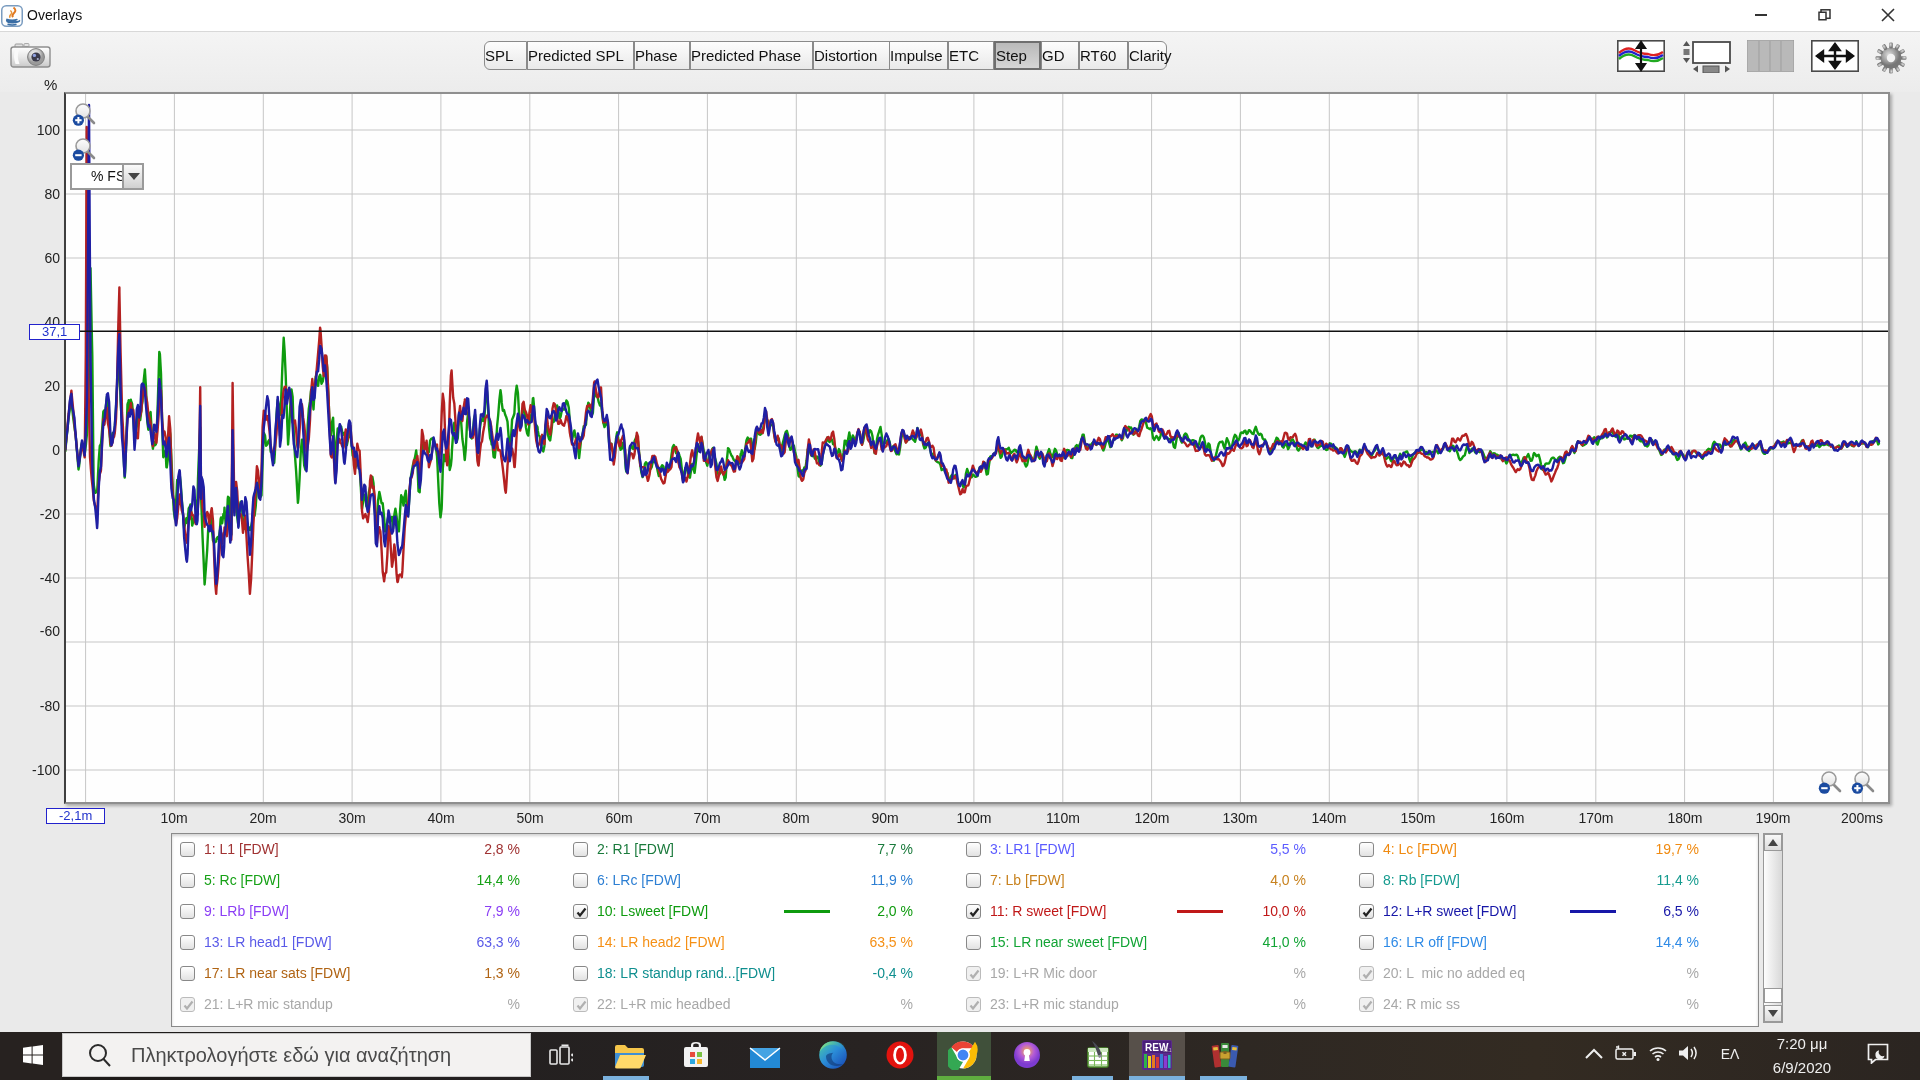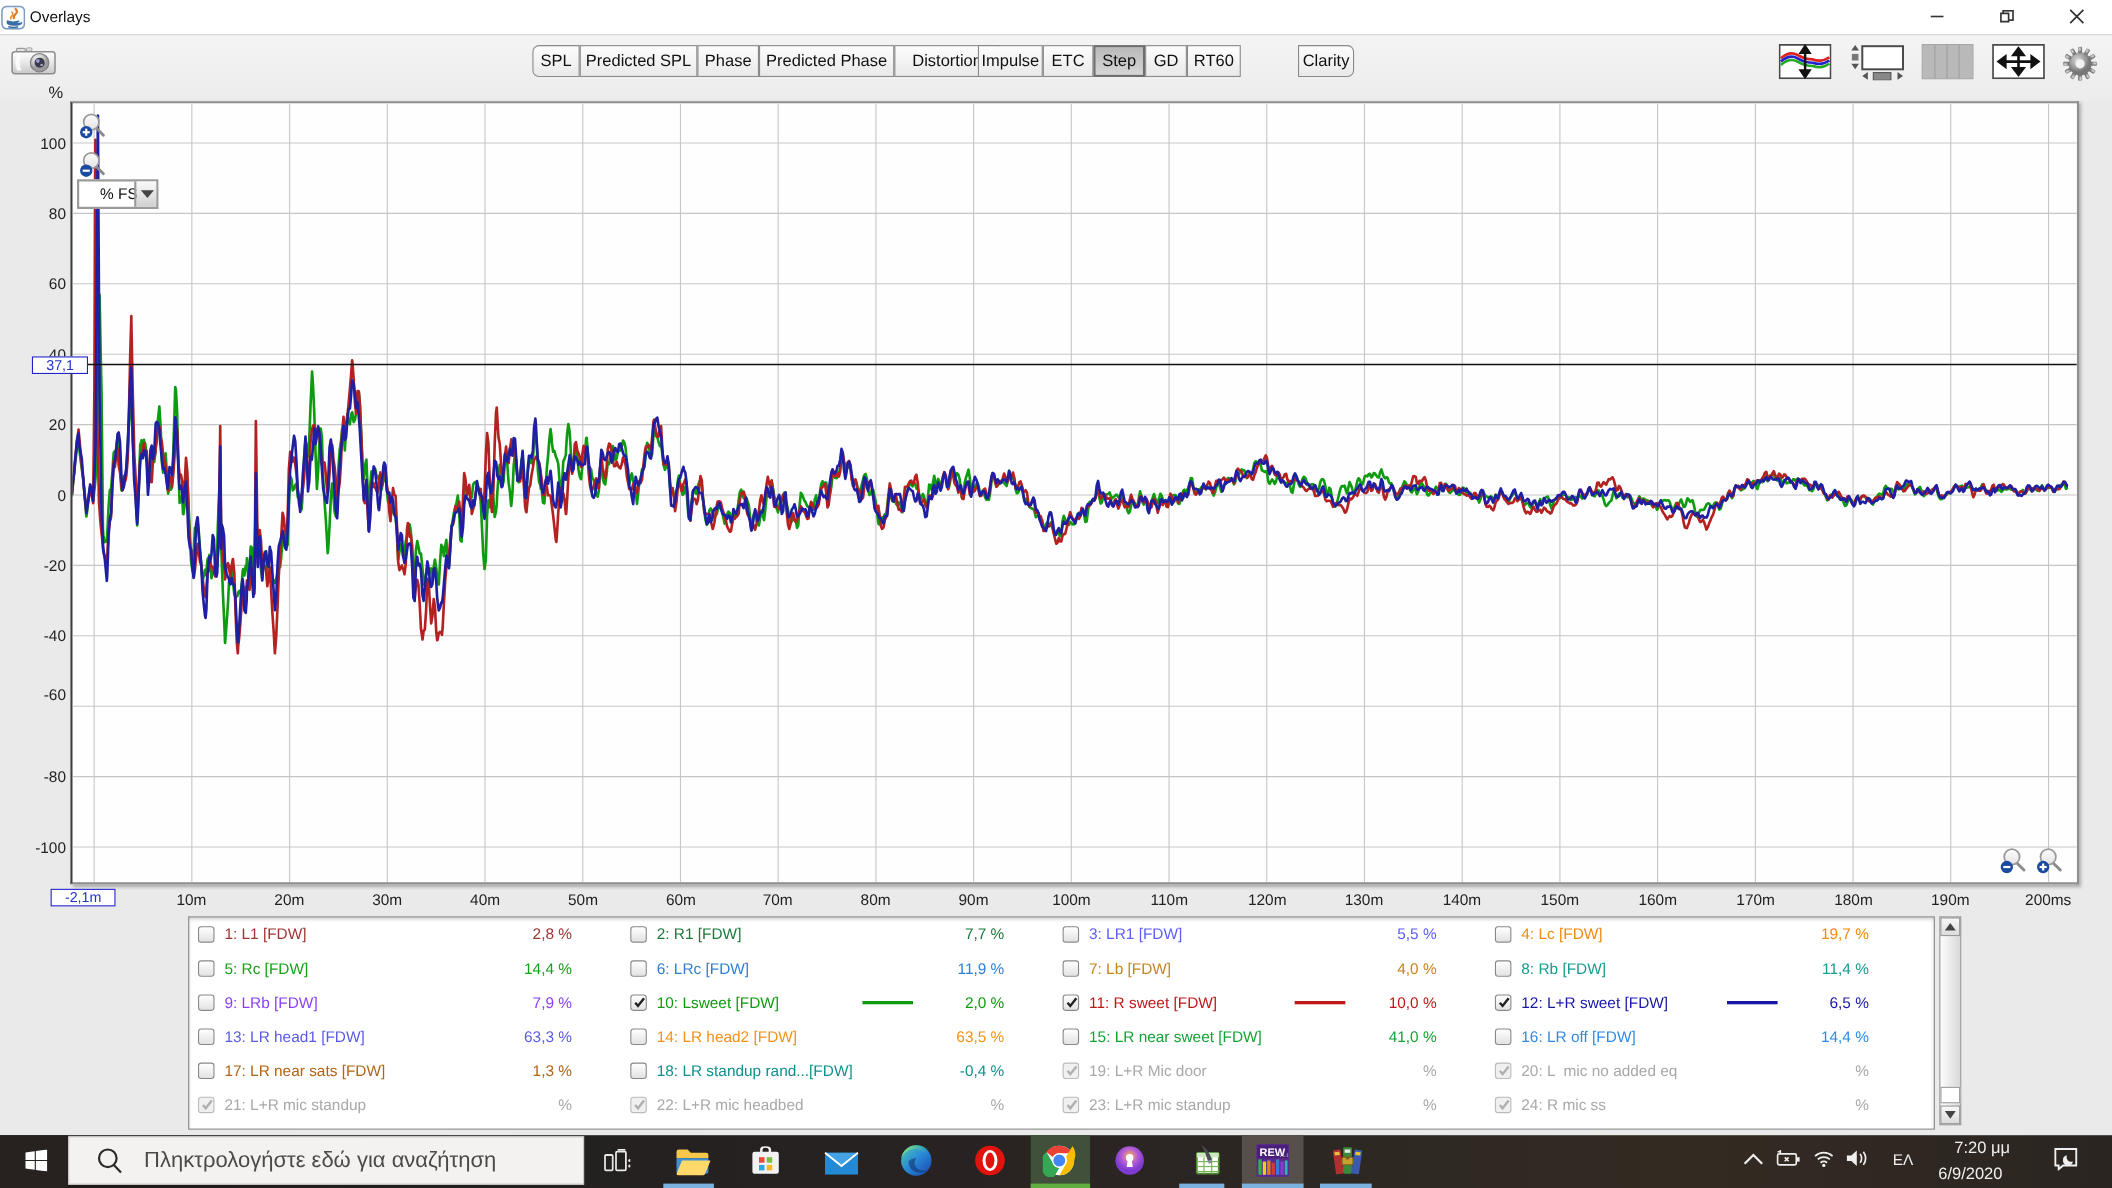--- a/index.html
+++ b/index.html
@@ -1,21 +1,21 @@
 <!DOCTYPE html>
 <html><head><meta charset="utf-8"><style>
 * { margin:0; padding:0; box-sizing:border-box; }
 html,body { width:1920px; height:1080px; overflow:hidden;
   font-family:"Liberation Sans", sans-serif; background:#eaeaea; }
 #titlebar { position:absolute; left:0; top:0; width:1920px; height:31px; background:#fff; }
 #titlebar .t { position:absolute; left:27px; top:7px; font-size:14px; color:#111; }
 #toolbar { position:absolute; left:0; top:31px; width:1920px; height:61px;
   background:linear-gradient(#f4f4f4,#ececec); border-top:1px solid #d8d8d8; }
 .tab { position:absolute; top:9px; height:29px; background:linear-gradient(#fdfdfd,#e9e9e9);
-  border:1px solid #8a8a8a; font-size:15px; color:#111; text-align:center; line-height:27px; }
+  border:1px solid #8a8a8a; font-size:15px; color:#111; text-align:left; line-height:27px; }
 .tab.sel { background:linear-gradient(#b9b9b9,#d6d6d6); border:2px solid #6e6e6e; line-height:25px; }
 #tabwrap { position:absolute; left:0; top:0; width:100%; height:100%; }
 .tab:first-child { border-radius:6px 0 0 6px; }
 .tab:last-child { border-radius:0 6px 6px 0; }
 #chartbg { position:absolute; left:0; top:92px; width:1920px; height:740px; background:#eaeaea; }
 #chart { position:absolute; left:64px; top:92px; width:1826px; height:712px;
   border:2px solid #8f8f8f; border-left-color:#3f3f3f; background:#fefefe; box-shadow:2px 2px 3px rgba(0,0,0,0.28); }
 .ylab { position:absolute; width:38px; left:22px; text-align:right; font-size:14px; color:#222; }
 .xlab { position:absolute; top:810px; width:80px; text-align:center; font-size:14px; color:#222; }
 #pct { position:absolute; left:44px; top:76px; font-size:15px; color:#222; }
@@ -94,21 +94,21 @@
       <div class="tab" style="left:484px;width:43px">SPL</div>
       <div class="tab" style="left:527px;width:107px">Predicted SPL</div>
       <div class="tab" style="left:634px;width:56px">Phase</div>
       <div class="tab" style="left:690px;width:123px">Predicted Phase</div>
       <div class="tab" style="left:813px;width:96px">Distortion</div>
       <div class="tab" style="left:889px;width:59px">Impulse</div>
       <div class="tab" style="left:948px;width:46px">ETC</div>
       <div class="tab sel" style="left:994px;width:47px">Step</div>
       <div class="tab" style="left:1041px;width:38px">GD</div>
       <div class="tab" style="left:1079px;width:49px">RT60</div>
-      <div class="tab" style="left:1180px;width:51px">Clarity</div>
+      <div class="tab" style="left:1128px;width:39px">Clarity</div>
     </div>
   <svg style="position:absolute;left:1617px;top:8px" width="48" height="32" viewBox="0 0 48 32">
       <rect x="0.8" y="0.8" width="46.4" height="30.4" fill="#fff" stroke="#4a4a4a" stroke-width="1.6"></rect>
 <path d="M2 13 q8-7 15-3 t14 4 q8 3 15-2" fill="none" stroke="#d22" stroke-width="2.4"></path>
 <path d="M2 16 q8-7 15-3 t14 4 q8 3 15-2" fill="none" stroke="#22c" stroke-width="2.4"></path>
 <path d="M2 19 q8-7 15-3 t14 4 q8 3 15-2" fill="none" stroke="#2a2" stroke-width="2.4"></path>
 <g stroke="#111" stroke-width="2.2" fill="#111">
         <line x1="24" y1="5" x2="24" y2="27"></line>
         <path d="M24 2 l-4 6 h8 Z"></path>
         <path d="M24 30 l-4-6 h8 Z"></path>
@@ -533,17 +533,17 @@
 <svg style="position:absolute;left:1648px;top:1045px" width="20" height="16" viewBox="0 0 20 16">
     <path d="M2 6 a12 12 0 0 1 16 0 M4.5 9 a8.5 8.5 0 0 1 11 0 M7 12 a5 5 0 0 1 6 0" fill="none" stroke="#efefef" stroke-width="1.6"></path>
     <circle cx="10" cy="14.5" r="1.5" fill="#efefef"></circle>
   </svg>
 <svg style="position:absolute;left:1678px;top:1045px" width="23" height="16" viewBox="0 0 23 16">
     <path d="M1 5.5 h4 l5-4.5 v14 l-5-4.5 h-4 Z" fill="#efefef"></path>
     <path d="M13 4 a7 7 0 0 1 0 8 M16 2 a10.5 10.5 0 0 1 0 12" fill="none" stroke="#efefef" stroke-width="1.5"></path>
   </svg>
 <div style="position:absolute;left:1718px;top:1046px;width:24px;height:16px;color:#efefef;font-size:14px;text-align:center">ΕΛ</div>
 <div style="position:absolute;left:1762px;top:1035px;width:80px;color:#efefef;font-size:15px;text-align:center">7:20 μμ</div>
-<div style="position:absolute;left:1762px;top:1059px;width:80px;color:#efefef;font-size:15px;text-align:left">6/9/2020</div>
+<div style="position:absolute;left:1762px;top:1059px;width:80px;color:#efefef;font-size:15px;text-align:center">6/9/2020</div>
 <svg style="position:absolute;left:1866px;top:1042px" width="24" height="22" viewBox="0 0 24 22">
     <path d="M2.5 2.5 h19 v15 h-12 l-4 3.5 v-3.5 h-3 Z" fill="none" stroke="#efefef" stroke-width="1.7"></path>
     <path d="M18.5 13.8 a4.2 4.2 0 0 1 -5.5-5.5 a4.6 4.6 0 1 0 5.5 5.5z" fill="#efefef"></path>
   </svg>
 
 </body></html>

